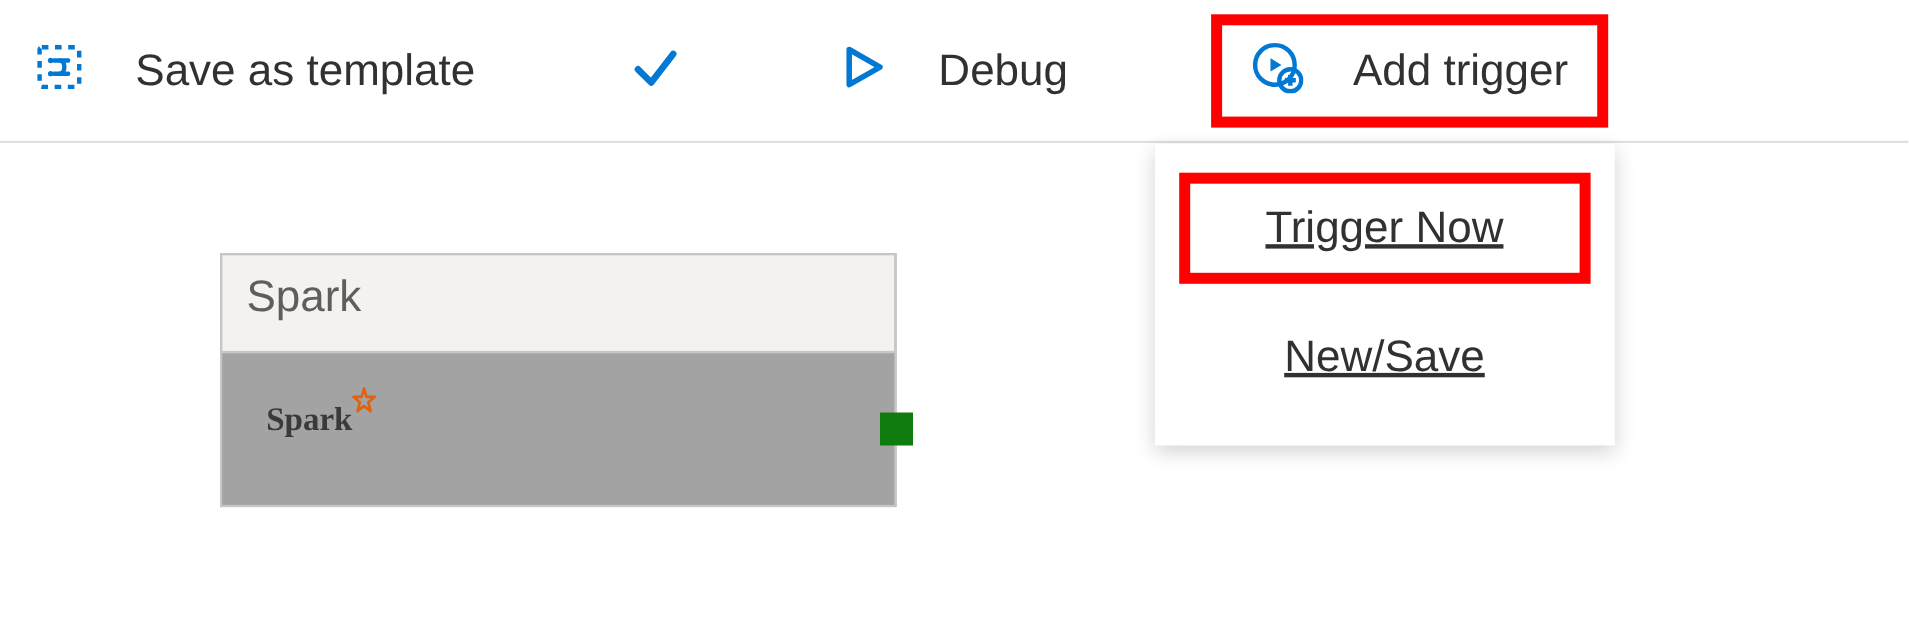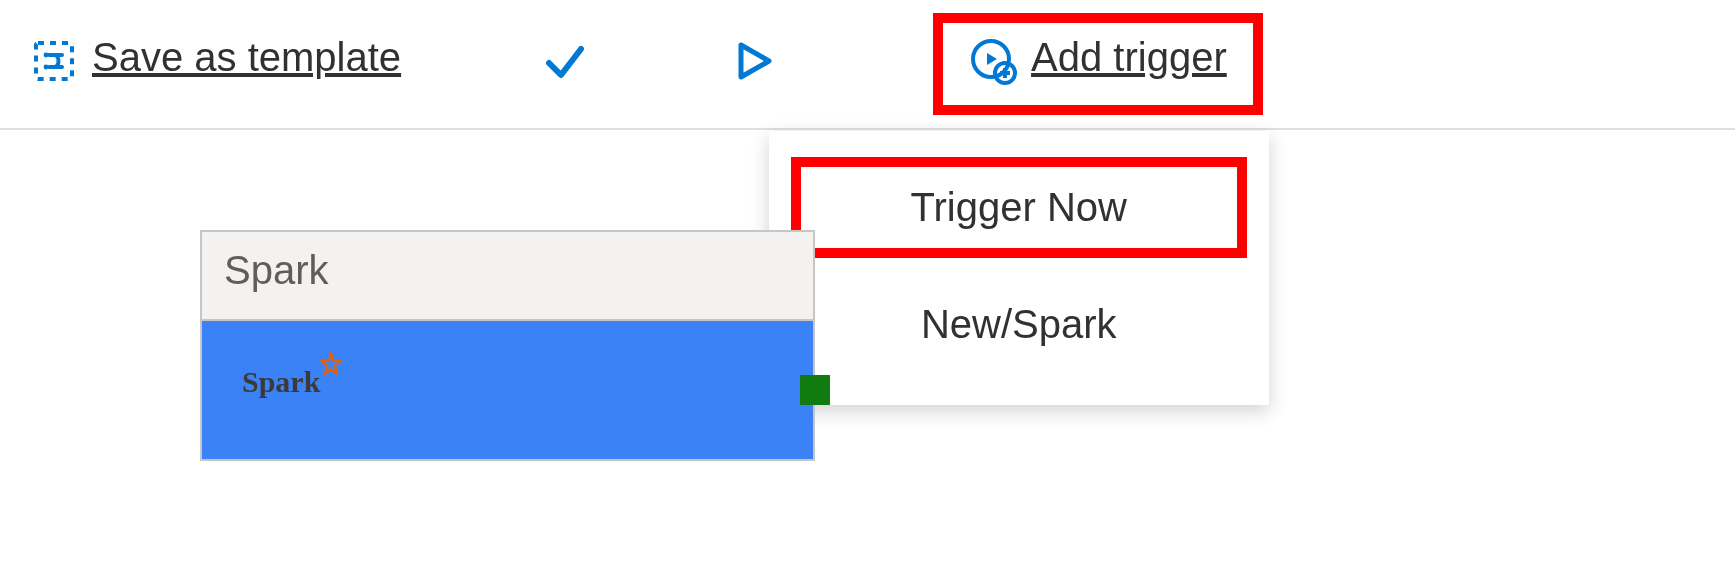--- a/index.html
+++ b/index.html
@@ -25,58 +25,57 @@
   .toolbar{
     display:flex;
     align-items:center;
     height:130px;
     border-bottom:2px solid var(--grey-border);
     padding-left:20px;
     gap:120px;
   }
   .tb-btn{
     display:flex;
-    align-items:flex-start;
-    gap:14px;
+    align-items:center;
+    gap:45px;
     font-size:40px;
     line-height:1;
     color:var(--text);
     cursor:pointer;
     user-select:none;
     padding:8px 10px;
-    text-decoration:underline;
   }
   .tb-btn svg{
     width:48px;height:48px;
     flex:0 0 48px;
     stroke:var(--blue);
     fill:none;
     stroke-width:2;
   }
   .add-trigger-wrap{
     position:relative;
-    margin-left:26px;
   }
   .highlight-box{
     border:10px solid var(--highlight);
     padding:14px 26px;
   }
 
   
   .dropdown{
     position:absolute;
     top:118px;
     right:-6px;
-    width:500px;
+    width:418px;
     background:#ffffff;
     box-shadow:0 6px 18px rgba(0,0,0,0.18);
     padding:26px 22px 40px 22px;
     display:flex;
     flex-direction:column;
     gap:26px;
+    text-decoration:underline;
   }
   .dropdown-item{
     font-size:40px;
     color:var(--text);
     cursor:pointer;
     padding:18px 10px;
     text-align:center;
   }
 
   
@@ -84,21 +83,21 @@
     position:relative;
     width:100%;
     height:calc(100% - 130px);
   }
   .node{
     position:absolute;
     left:200px;
     top:100px;
     width:615px;
     border:2px solid var(--node-border);
-    background:#3b82f6;
+    background:#a3a3a3;
   }
   .node-header{
     background:var(--node-header-bg);
     border-bottom:2px solid var(--node-border);
     padding:16px 22px 26px 22px;
     font-size:40px;
     color:#605e5c;
   }
   .node-body{
     display:flex;
@@ -160,41 +159,42 @@
       </svg>
     </span>
   </div>
 
   <div class="tb-btn">
     <span>
       <svg viewBox="0 0 24 24">
         <path d="M6 4 L20 12 L6 20 Z" stroke-width="2.5" stroke-linejoin="round"></path>
       </svg>
     </span>
+    <span>Debug</span>
   </div>
 
   <div class="add-trigger-wrap">
     <div class="tb-btn highlight-box">
       <span>
         <svg viewBox="0 0 24 24">
           <circle cx="11" cy="11" r="9"></circle>
           <path d="M9 8 L14 11 L9 14 Z" fill="#0078d4" stroke="none"></path>
           <circle cx="18" cy="18" r="5"></circle>
           <path d="M18 15.5 V20.5 M15.5 18 H20.5" stroke-width="2"></path>
         </svg>
       </span>
       <span>Add trigger</span>
     </div>
 
     <div class="dropdown">
       <div class="dropdown-item highlight-box">
         <span>Trigger Now</span>
       </div>
       <div class="dropdown-item">
-        <span>New/Spark</span>
+        <span>New/Save</span>
       </div>
     </div>
   </div>
 
 </div>
 
 <div class="canvas">
 
   <div class="node">
     <div class="node-header">Spark</div>

